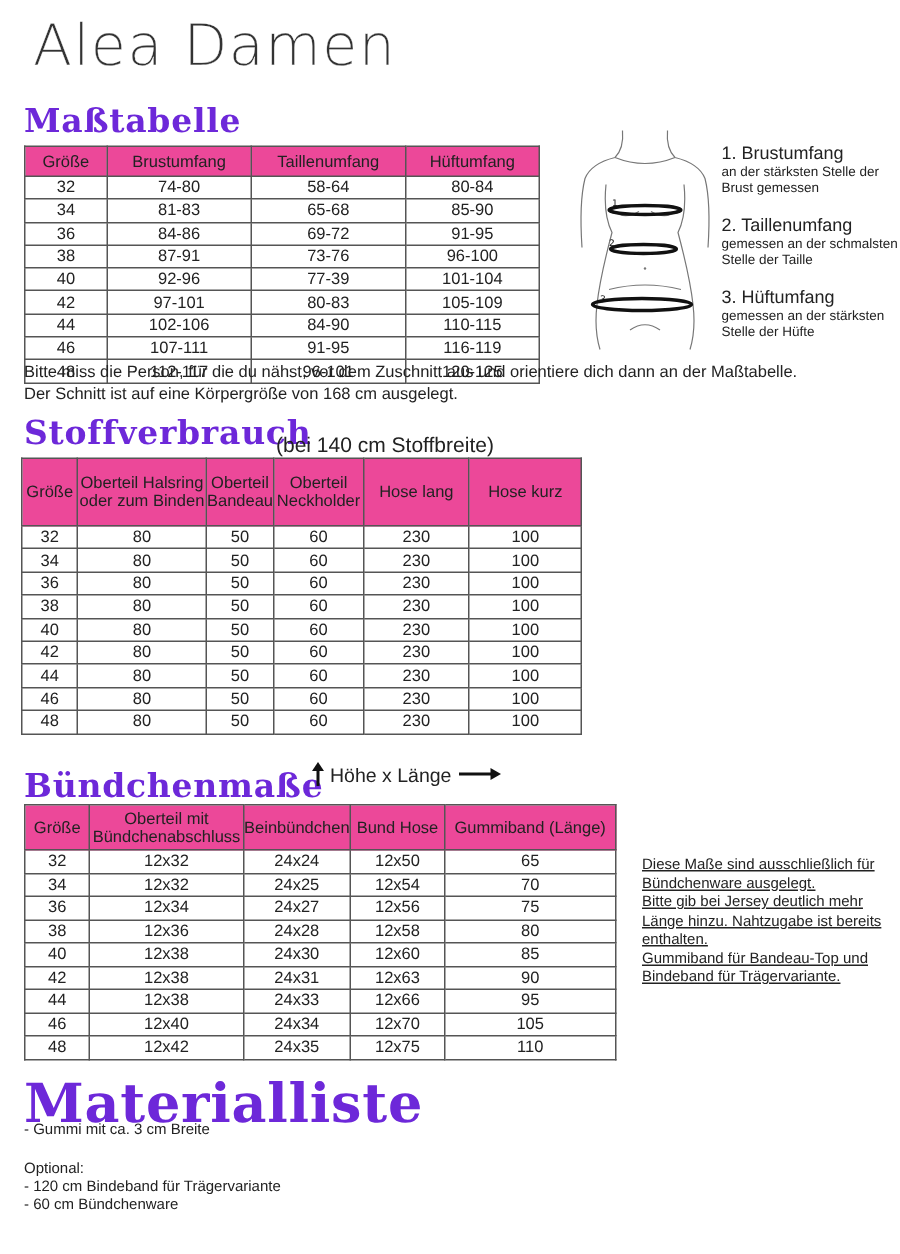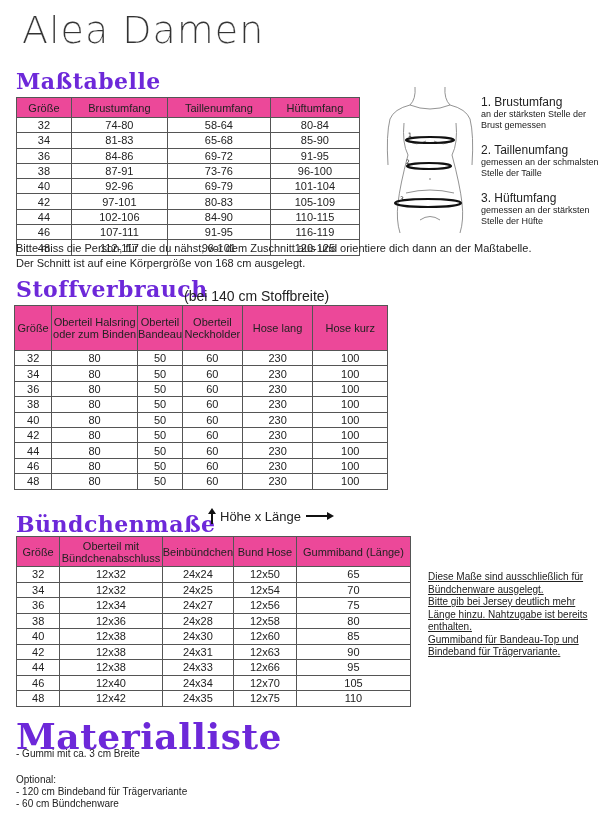--- a/index.html
+++ b/index.html
@@ -95,21 +95,21 @@
       </tr>
       <tr>
         <td>38</td>
         <td>87-91</td>
         <td>73-76</td>
         <td>96-100</td>
       </tr>
       <tr>
         <td>40</td>
         <td>92-96</td>
-        <td>69-79</td>
+        <td>77-39</td>
         <td>101-104</td>
       </tr>
       <tr>
         <td>42</td>
         <td>97-101</td>
         <td>80-83</td>
         <td>105-109</td>
       </tr>
       <tr>
         <td>44</td>

